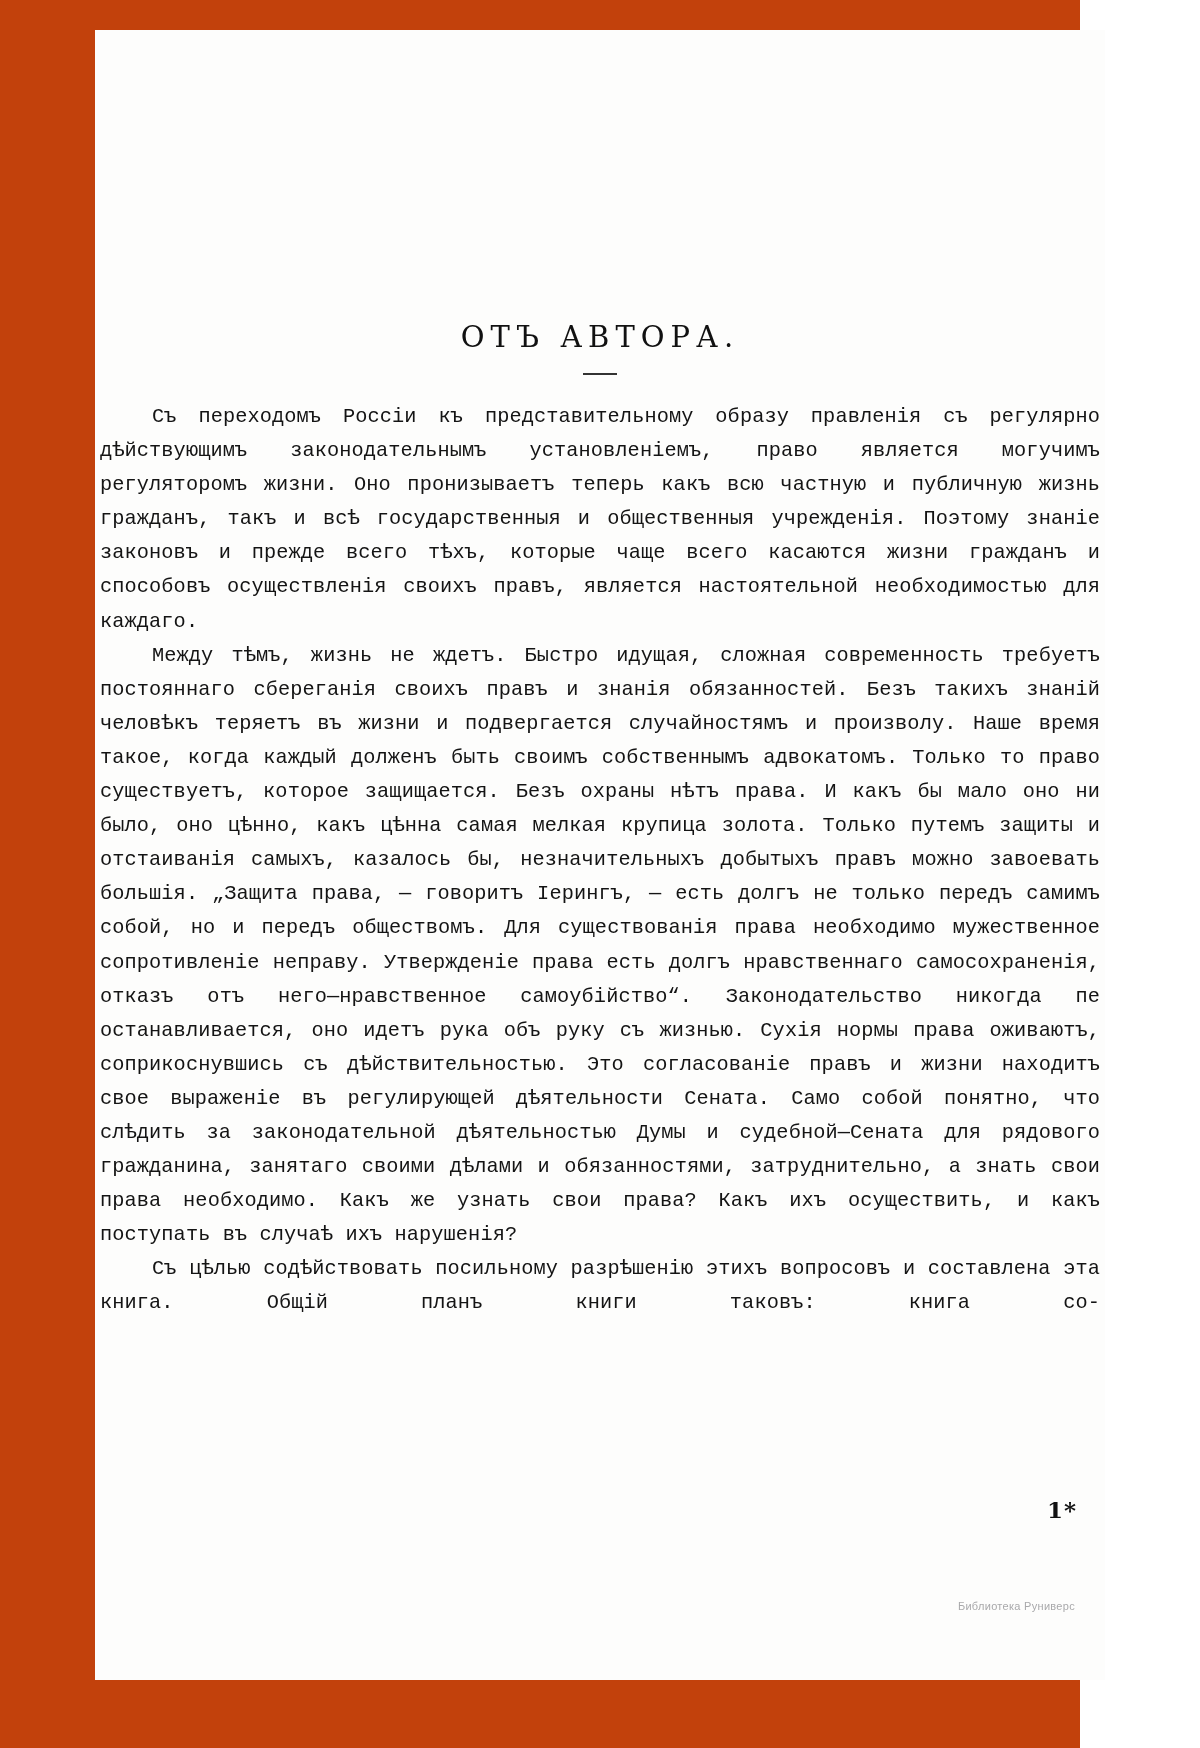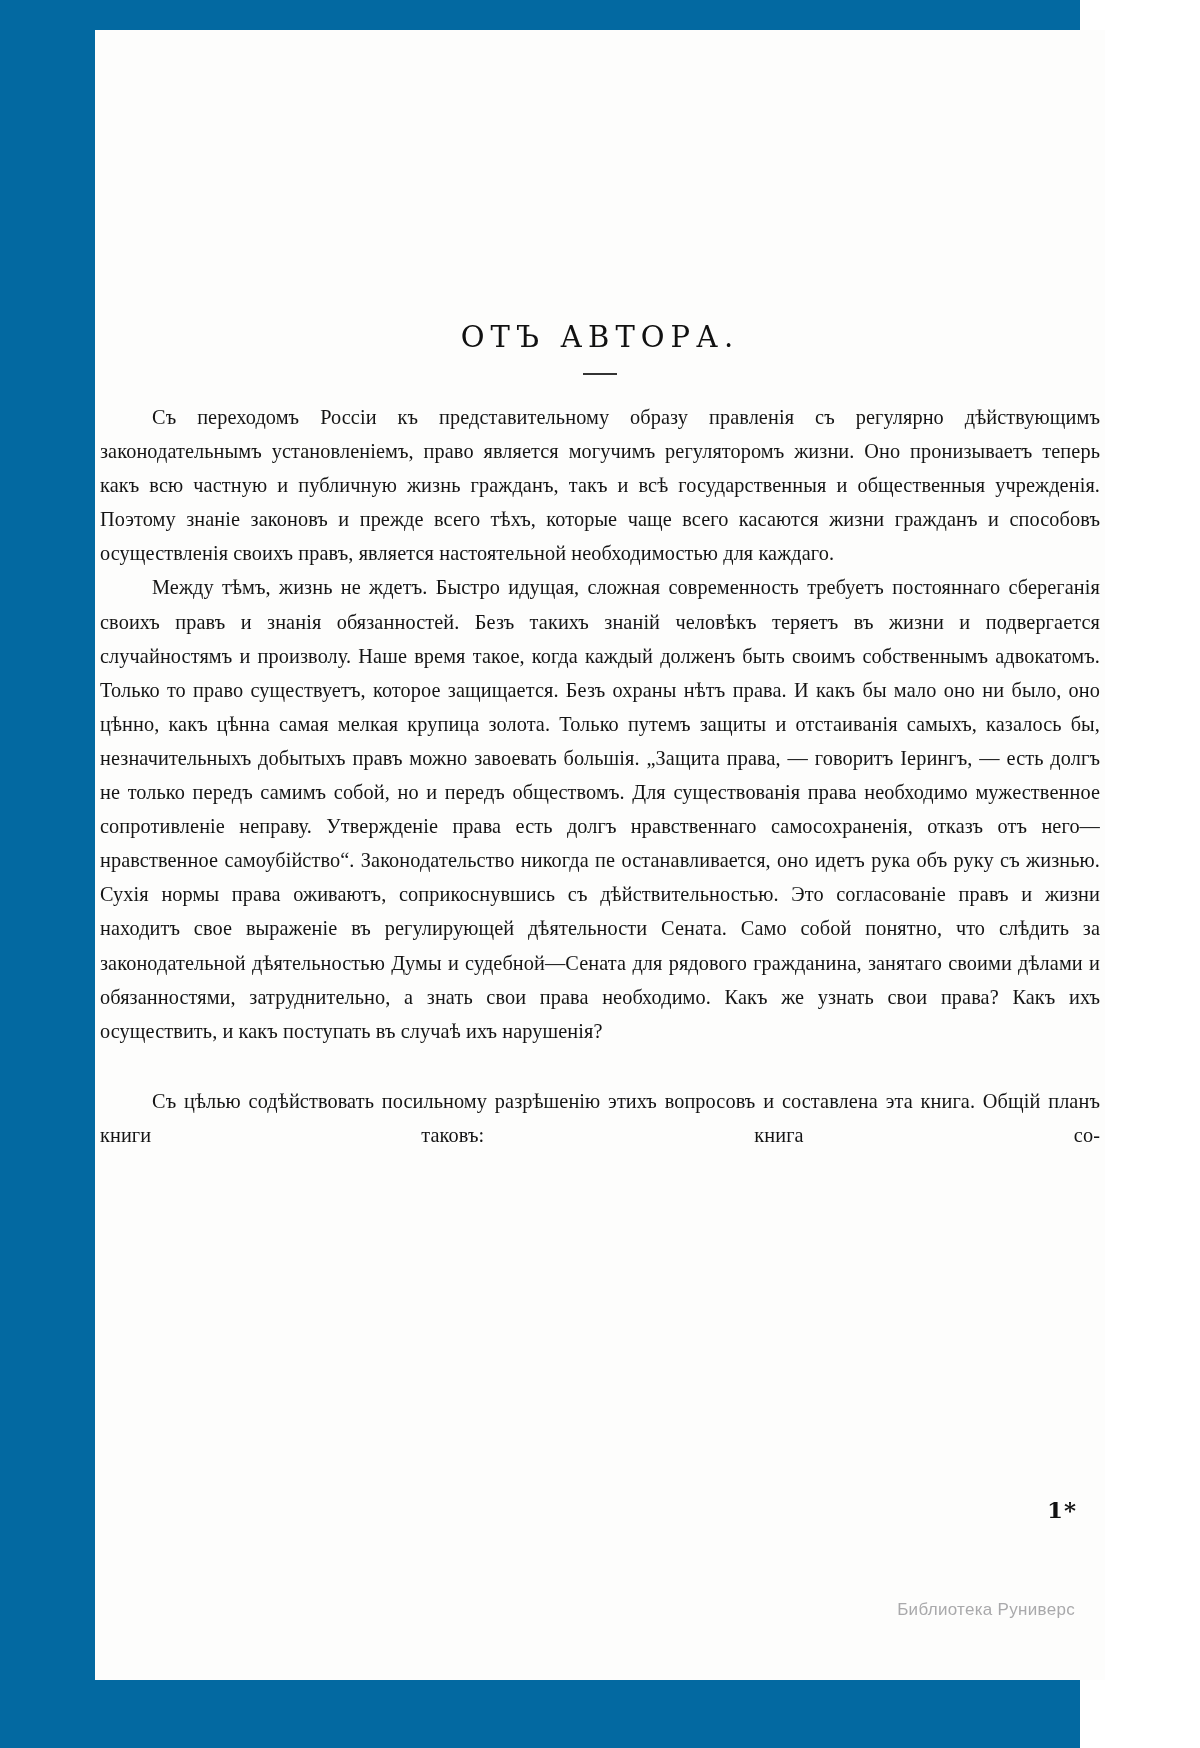--- a/index.html
+++ b/index.html
@@ -14,21 +14,21 @@
     color: #1a1a1a;
     position: relative;
     overflow: hidden;
   }
   .page {
     position: absolute;
     left: 0;
     top: 0;
     width: 1080px;
     height: 1748px;
-    background: #0369a1;
+    background: #c2410c;
   }
   .scan-area {
     position: absolute;
     left: 95px;
     top: 30px;
     width: 1010px;
     height: 1650px;
     background: #fdfdfc;
   }
   .heading {
@@ -50,52 +50,51 @@
     transform: translateX(-50%);
     width: 34px;
     height: 2px;
     background: #333;
   }
   .body-text {
     position: absolute;
     left: 5px;
     top: 370px;
     width: 1000px;
-    font-family: Liberation Serif, serif;
+    font-family: Liberation Mono, monospace;
     font-size: 20.3px;
     line-height: 34.1px;
     color: #141414;
     text-align: justify;
     text-align-last: left;
     letter-spacing: 0.1px;
   }
   .body-text p {
     margin: 0;
     text-indent: 52px;
   }
   .body-text p.last-line-stretch {
     text-align-last: justify;
-    margin-top: 36px;
   }
   .folio {
     position: absolute;
     right: 28px;
     top: 1466px;
     font-family: "DejaVu Serif", serif;
     font-size: 23px;
     font-weight: 700;
     color: #111;
     letter-spacing: 1px;
   }
   .watermark {
     position: absolute;
     right: 30px;
     top: 1570px;
     font-family: "Liberation Sans", sans-serif;
-    font-size: 17px;
+    font-size: 11px;
     color: #a9a9ab;
     letter-spacing: 0.3px;
   }
 </style>
 </head>
 <body>
 
 <div class="page">
   <div class="scan-area">
 

